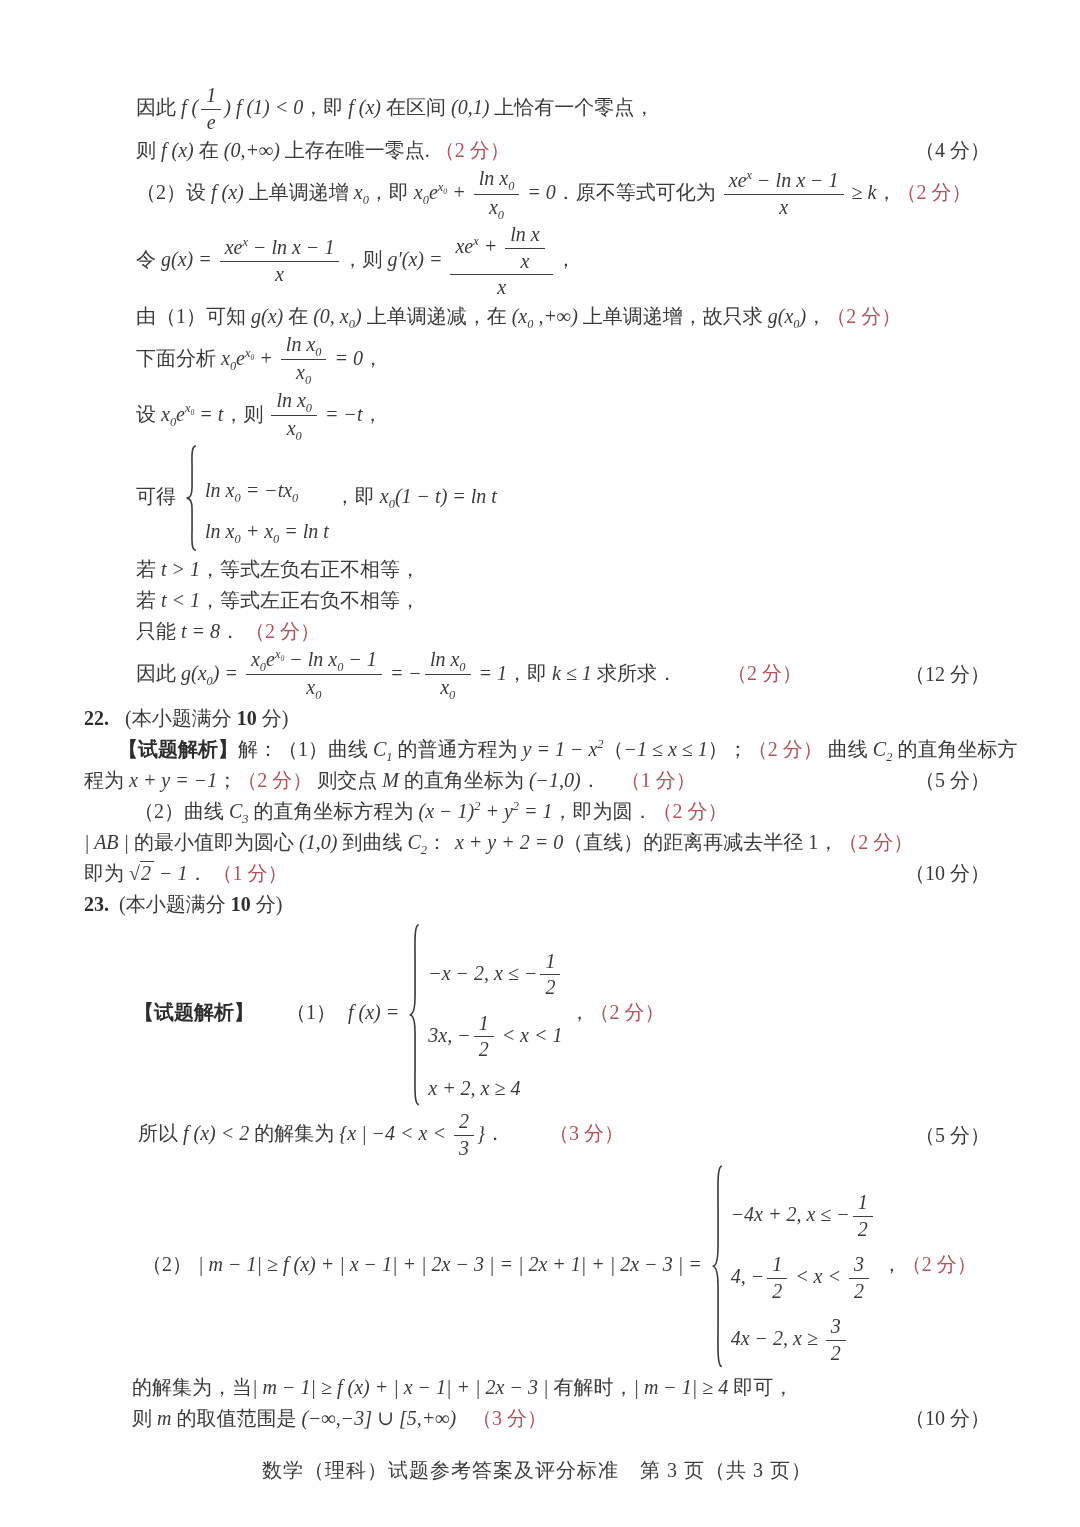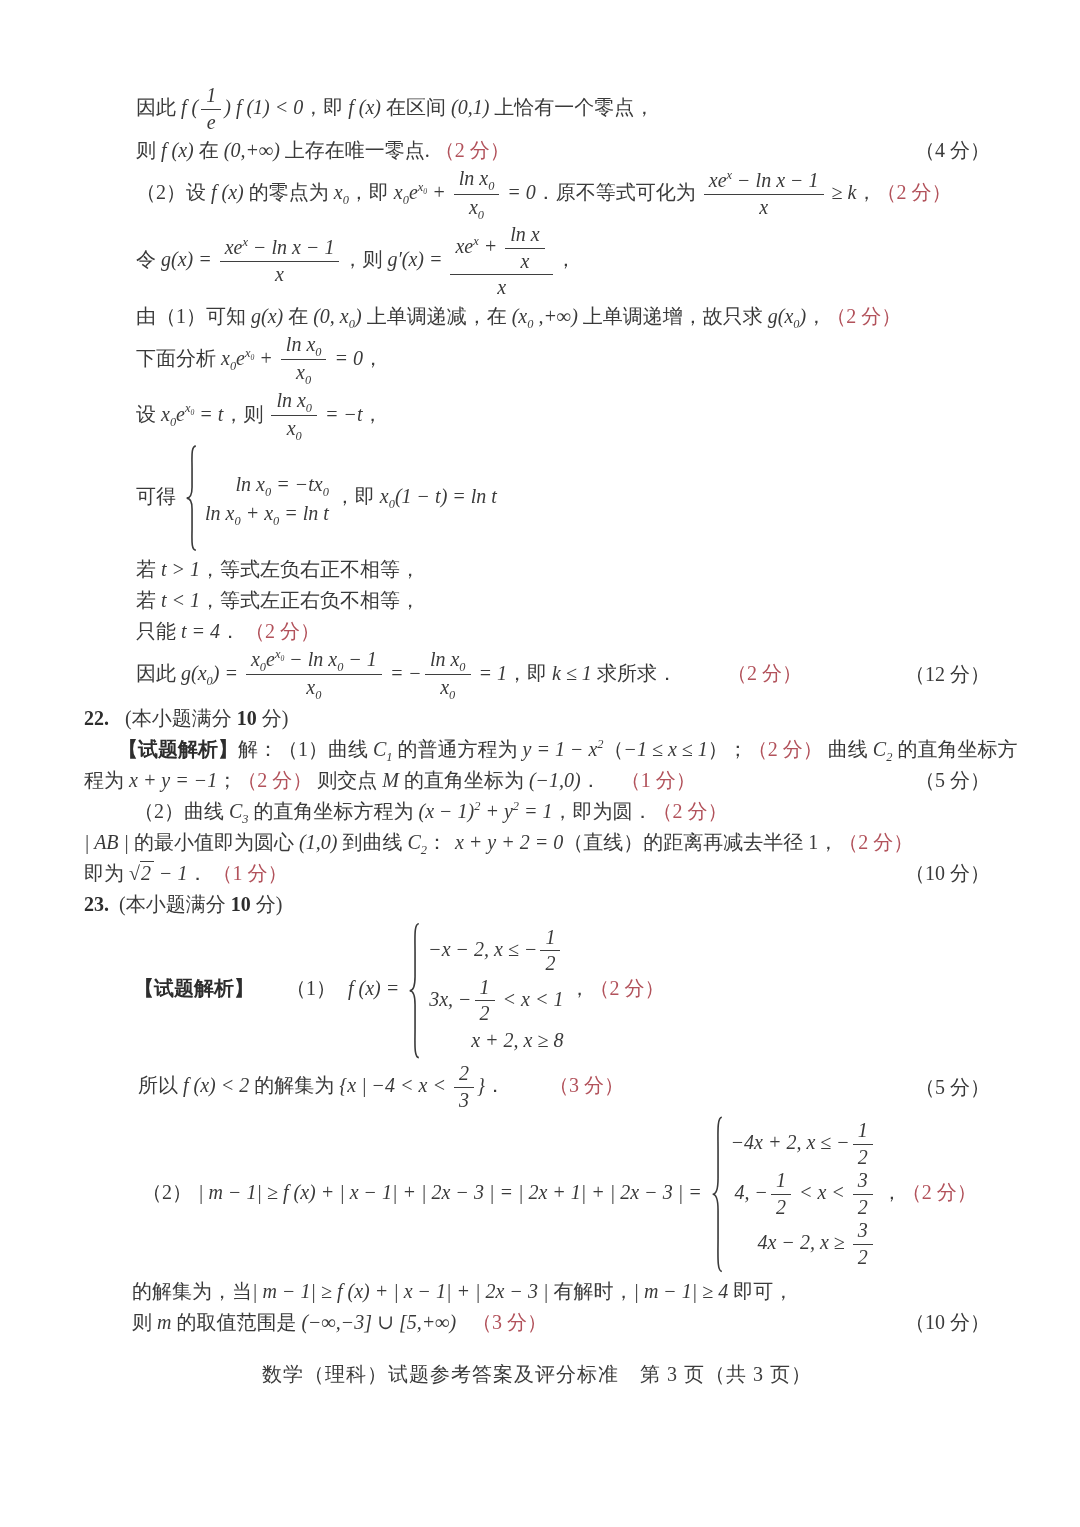--- a/index.html
+++ b/index.html
@@ -18,21 +18,21 @@
   .right{margin-left:auto;white-space:nowrap;color:#3a3a3a;padding-left:12px;}
   sup.sc,sub.sc{font-size:0.62em;font-style:italic;line-height:1;}
   .frac{
     display:inline-flex;flex-direction:column;text-align:center;
     vertical-align:middle;margin:0 3px;line-height:1.18;font-style:italic;
   }
   .frac .num{padding:0 5px 1px;}
   .frac .den{border-top:1.5px solid #3f3f3f;padding:1px 5px 0;}
   .cases{display:inline-flex;align-items:center;vertical-align:middle;margin:0 4px;}
   .cases svg.brace{width:13px;align-self:stretch;flex:0 0 13px;}
-  .rows{display:flex;flex-direction:column;align-items:flex-end;padding:5px 2px 5px 7px;}
+  .rows{display:flex;flex-direction:column;align-items:flex-start;gap:12px;padding:5px 2px 5px 7px;margin-top:24px;}
   .crow{white-space:nowrap;font-style:italic;}
   .sqrt{font-style:italic;}
   .sqrt .rsign{font-style:normal;}
   .sqrt .rad{border-top:1.5px solid #3f3f3f;padding:0 3px 0 1px;}
   .sp{display:inline-block;}
   .footer{text-align:center;margin-top:24px;color:#3c3c3c;letter-spacing:1px;}
 </style>
 </head>
 <body>
 
@@ -42,21 +42,21 @@
         <span class="content"><span class="t">因此 </span><span class="m">f (</span><span class="frac">
             <span class="num">1</span>
             <span class="den">e</span>
           </span><span class="m">) f (1) &lt; 0</span><span class="t">，即 </span><span class="m">f (x)</span><span class="t"> 在区间 </span><span class="m">(0,1)</span><span class="t"> 上恰有一个零点，</span></span>
       </div>
       <div class="line" style="padding-left: 52px;">
         <span class="content"><span class="t">则 </span><span class="m">f (x)</span><span class="t"> 在 </span><span class="m">(0,+∞)</span><span class="t"> 上存在唯一零点. </span><span class="red">（2 分）</span></span>
         <span class="right">（4 分）</span>
       </div>
       <div class="line" style="padding-left: 52px;">
-        <span class="content"><span class="t">（2）设 </span><span class="m">f (x)</span><span class="t"> 的零点为 </span><span class="m">x</span><sub class="sc">0</sub><span class="t">，即 </span><span class="m">x</span><sub class="sc">0</sub><span class="m">e</span><sup class="sc"><span class="m">x</span><sub class="sc">0</sub></sup><span class="m"> + </span><span class="frac">
+        <span class="content"><span class="t">（2）设 </span><span class="m">f (x)</span><span class="t"> 上单调递增 </span><span class="m">x</span><sub class="sc">0</sub><span class="t">，即 </span><span class="m">x</span><sub class="sc">0</sub><span class="m">e</span><sup class="sc"><span class="m">x</span><sub class="sc">0</sub></sup><span class="m"> + </span><span class="frac">
             <span class="num"><span class="m">ln x</span><sub class="sc">0</sub></span>
             <span class="den"><span class="m">x</span><sub class="sc">0</sub></span>
           </span><span class="m"> = 0</span><span class="t">．原不等式可化为 </span><span class="frac">
             <span class="num"><span class="m">xe</span><sup class="sc">x</sup><span class="m"> − ln x − 1</span></span>
             <span class="den">x</span>
           </span><span class="m"> ≥ k</span><span class="t">，</span><span class="red">（2 分）</span></span>
       </div>
       <div class="line" style="padding-left: 52px;">
         <span class="content"><span class="t">令 </span><span class="m">g(x) = </span><span class="frac">
             <span class="num"><span class="m">xe</span><sup class="sc">x</sup><span class="m"> − ln x − 1</span></span>
@@ -95,21 +95,21 @@
             </span>
           </span><span class="t">，即 </span><span class="m">x</span><sub class="sc">0</sub><span class="m">(1 − t) = ln t</span></span>
       </div>
       <div class="line" style="padding-left: 52px;">
         <span class="content"><span class="t">若 </span><span class="m">t &gt; 1</span><span class="t">，等式左负右正不相等，</span></span>
       </div>
       <div class="line" style="padding-left: 52px;">
         <span class="content"><span class="t">若 </span><span class="m">t &lt; 1</span><span class="t">，等式左正右负不相等，</span></span>
       </div>
       <div class="line" style="padding-left: 52px;">
-        <span class="content"><span class="t">只能 </span><span class="m">t = 4</span><span class="t">． </span><span class="red">（2 分）</span></span>
+        <span class="content"><span class="t">只能 </span><span class="m">t = 8</span><span class="t">． </span><span class="red">（2 分）</span></span>
       </div>
       <div class="line" style="padding-left: 52px;">
         <span class="content"><span class="t">因此 </span><span class="m">g(x</span><sub class="sc">0</sub><span class="m">) = </span><span class="frac">
             <span class="num"><span class="m">x</span><sub class="sc">0</sub><span class="m">e</span><sup class="sc"><span class="m">x</span><sub class="sc">0</sub></sup><span class="m"> − ln x</span><sub class="sc">0</sub><span class="m"> − 1</span></span>
             <span class="den"><span class="m">x</span><sub class="sc">0</sub></span>
           </span><span class="m"> = −</span><span class="frac">
             <span class="num"><span class="m">ln x</span><sub class="sc">0</sub></span>
             <span class="den"><span class="m">x</span><sub class="sc">0</sub></span>
           </span><span class="m"> = 1</span><span class="t">，即 </span><span class="m">k ≤ 1</span><span class="t"> 求所求．</span><span class="sp" style="width: 2.5em;"></span><span class="red">（2 分）</span></span>
         <span class="right">（12 分）</span>
@@ -144,21 +144,21 @@
             </svg>
             <span class="rows">
               <span class="crow"><span class="m">−x − 2, x ≤ −</span><span class="frac">
                   <span class="num">1</span>
                   <span class="den">2</span>
                 </span></span>
               <span class="crow"><span class="m">3x, −</span><span class="frac">
                   <span class="num">1</span>
                   <span class="den">2</span>
                 </span><span class="m"> &lt; x &lt; 1</span></span>
-              <span class="crow"><span class="m">x + 2, x ≥ 8</span></span>
+              <span class="crow"><span class="m">x + 2, x ≥ 4</span></span>
             </span>
           </span><span class="t">，</span><span class="red">（2 分）</span></span>
       </div>
       <div class="line" style="padding-left: 54px;">
         <span class="content"><span class="t">所以 </span><span class="m">f (x) &lt; 2</span><span class="t"> 的解集为 </span><span class="m">{x | −4 &lt; x &lt; </span><span class="frac">
             <span class="num">2</span>
             <span class="den">3</span>
           </span><span class="m">}</span><span class="t">．</span><span class="sp" style="width: 2.2em;"></span><span class="red">（3 分）</span></span>
         <span class="right">（5 分）</span>
       </div>

